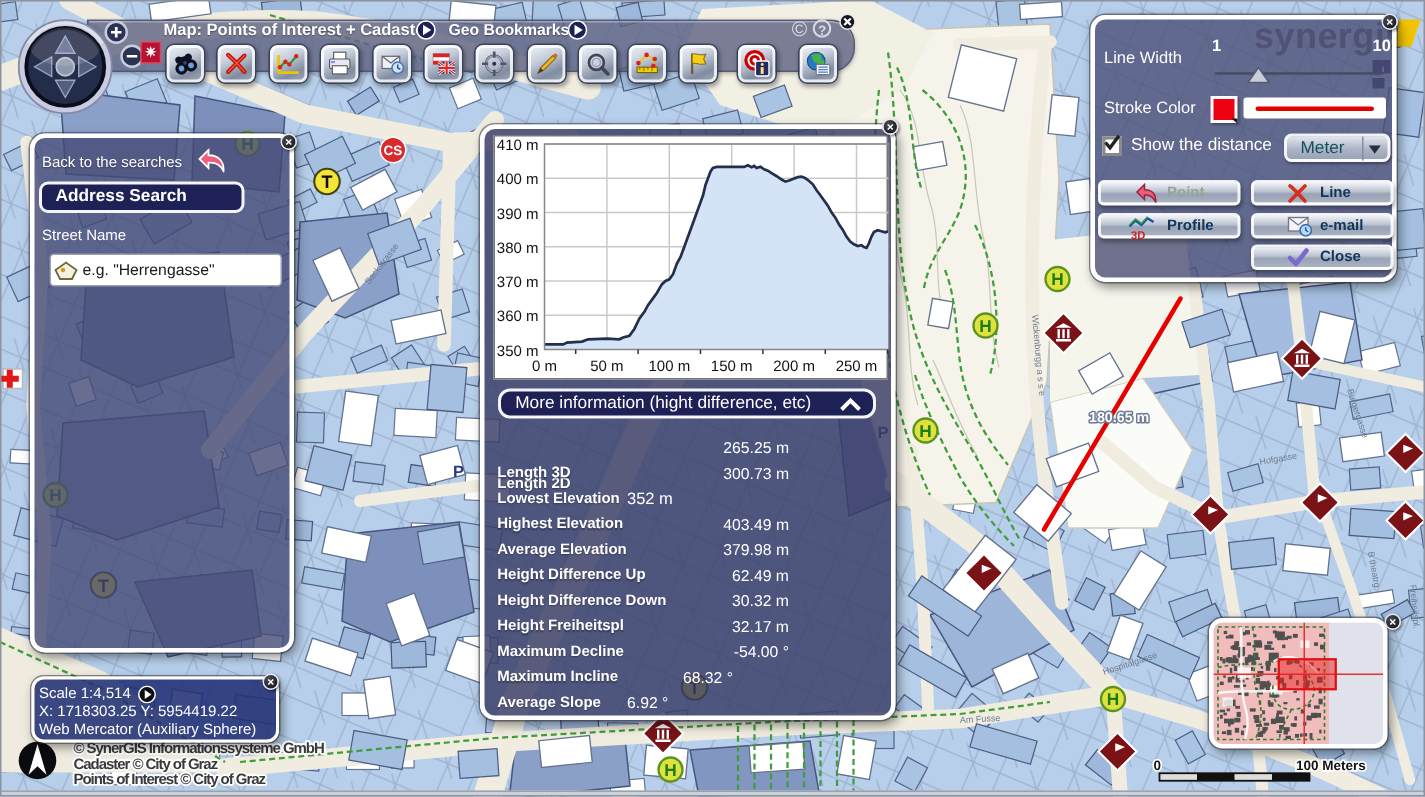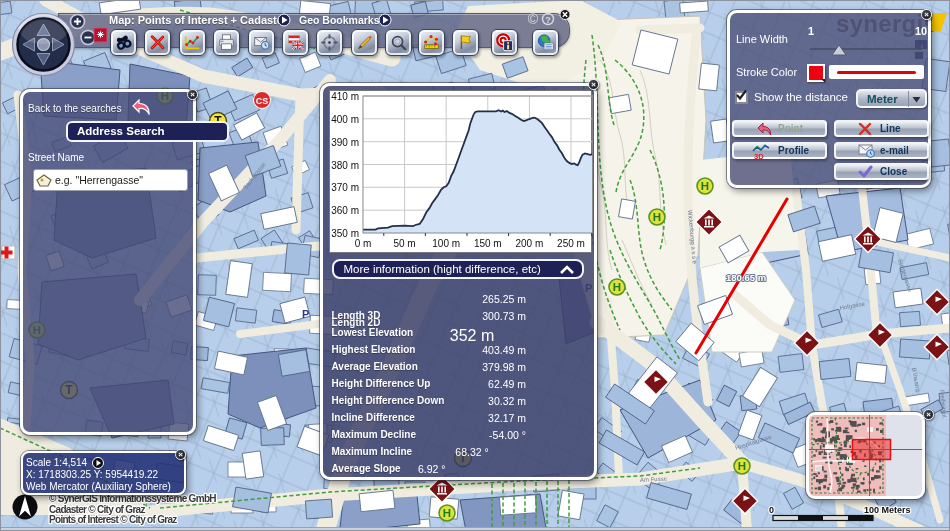--- a/index.html
+++ b/index.html
@@ -554,21 +554,21 @@
           <path d="M10.5,13 h7 M10.5,14.8 h7 M10.5,16.6 h7" stroke="#4a80c8" stroke-width="0.9"></path>
         </svg>
       </div>
 </div>
 
 <div class="panel" style="left:20px;top:89px;width:176px;height:346px;background:rgba(68,72,116,.8);">
  <div style="position:absolute;left:5px;top:11px;color:#fff;font-weight:normal;font-size:10px;text-shadow:0 1px 1px rgba(0,0,0,.4);">Back to the searches</div>
  <svg width="22" height="16" viewBox="0 0 22 16" style="position:absolute;left:107px;top:7px;">
   <path d="M9,1 L3,7 L9,13 L9,9.5 C14,9 17,11 19,15 C19.5,9 16,4.5 9,4.5 Z" fill="#ee5d7e" stroke="#fff" stroke-width="1.2"></path>
  </svg>
- <div class="navybar" style="left:3px;top:29px;width:163px;height:21px;font-weight:bold;font-size:11.5px;line-height:17px;padding-left:9px;margin-left:40px;">Address Search</div>
+ <div class="navybar" style="left:3px;top:29px;width:137px;height:21px;font-weight:bold;font-size:11.5px;line-height:17px;padding-left:9px;">Address Search</div>
  <div style="position:absolute;left:5px;top:60px;color:#fff;font-size:10px;">Street Name</div>
  <div style="position:absolute;left:10px;top:77px;width:155px;height:22px;background:#fff;border:1px solid #9aa0ae;border-radius:3px;color:#1a1a1a;font-size:10.5px;line-height:20px;padding-left:21px;">e.g. "Herrengasse"</div>
  <svg width="16" height="13" viewBox="0 0 16 13" style="position:absolute;left:13px;top:82px;">
   <path d="M1,6 L8,1 L15,6 L12,12 L4,12 Z" fill="#f5f0e0" stroke="#6b6b3a" stroke-width="1.2"></path>
   <circle cx="6" cy="6" r="1.5" fill="#caa21a"></circle>
  </svg>
 </div>
 <div class="xbtn" style="left:187px;top:89px;">×</div>
 
 <div class="panel" style="left:319.5px;top:83px;width:277px;height:397px;background:rgba(58,61,103,.83);">
@@ -619,30 +619,30 @@
   <svg width="14" height="10" viewBox="0 0 14 10" style="position:absolute;right:8px;top:4px;">
           <path d="M1,8 L7,2 L13,8" stroke="#fff" stroke-width="2.6" fill="none"></path>
         </svg>
  </div>
  <div id="inforows">
 <div style="position:absolute;left:9px;top:207px;color:#fff;font-size:10px;font-weight:bold;text-shadow:0 1px 1px rgba(0,0,0,.35);margin-top:24px;">Length 2D</div>
         <div style="position:absolute;left:95.5px;top:207px;width:108px;color:#fff;font-size:10.5px;text-align:right;">265.25 m</div>
 <div style="position:absolute;left:9px;top:224px;color:#fff;font-size:10px;font-weight:bold;text-shadow:0 1px 1px rgba(0,0,0,.35);">Length 3D</div>
         <div style="position:absolute;left:95.5px;top:224px;width:108px;color:#fff;font-size:10.5px;text-align:right;">300.73 m</div>
 <div style="position:absolute;left:9px;top:241px;color:#fff;font-size:10px;font-weight:bold;text-shadow:0 1px 1px rgba(0,0,0,.35);">Lowest Elevation</div>
-        <div style="position:absolute;left:95.5px;top:241px;width:108px;color:#fff;font-size:16px;text-align:center;">352 m</div>
+        <div style="position:absolute;left:95.5px;top:241px;width:108px;color:#fff;font-size:11px;text-align:left;">352 m</div>
 <div style="position:absolute;left:9px;top:258px;color:#fff;font-size:10px;font-weight:bold;text-shadow:0 1px 1px rgba(0,0,0,.35);">Highest Elevation</div>
         <div style="position:absolute;left:95.5px;top:258px;width:108px;color:#fff;font-size:10.5px;text-align:right;">403.49 m</div>
 <div style="position:absolute;left:9px;top:275px;color:#fff;font-size:10px;font-weight:bold;text-shadow:0 1px 1px rgba(0,0,0,.35);">Average Elevation</div>
         <div style="position:absolute;left:95.5px;top:275px;width:108px;color:#fff;font-size:10.5px;text-align:right;">379.98 m</div>
 <div style="position:absolute;left:9px;top:292px;color:#fff;font-size:10px;font-weight:bold;text-shadow:0 1px 1px rgba(0,0,0,.35);">Height Difference Up</div>
         <div style="position:absolute;left:95.5px;top:292px;width:108px;color:#fff;font-size:10.5px;text-align:right;">62.49 m</div>
 <div style="position:absolute;left:9px;top:309px;color:#fff;font-size:10px;font-weight:bold;text-shadow:0 1px 1px rgba(0,0,0,.35);">Height Difference Down</div>
         <div style="position:absolute;left:95.5px;top:309px;width:108px;color:#fff;font-size:10.5px;text-align:right;">30.32 m</div>
-<div style="position:absolute;left:9px;top:326px;color:#fff;font-size:10px;font-weight:bold;text-shadow:0 1px 1px rgba(0,0,0,.35);">Incline Difference</div>
+<div style="position:absolute;left:9px;top:326px;color:#fff;font-size:10px;font-weight:bold;text-shadow:0 1px 1px rgba(0,0,0,.35);">Height Freiheitspl</div>
         <div style="position:absolute;left:95.5px;top:326px;width:108px;color:#fff;font-size:10.5px;text-align:right;">32.17 m</div>
 <div style="position:absolute;left:9px;top:343px;color:#fff;font-size:10px;font-weight:bold;text-shadow:0 1px 1px rgba(0,0,0,.35);">Maximum Decline</div>
         <div style="position:absolute;left:95.5px;top:343px;width:108px;color:#fff;font-size:10.5px;text-align:right;">-54.00 °</div>
 <div style="position:absolute;left:9px;top:360px;color:#fff;font-size:10px;font-weight:bold;text-shadow:0 1px 1px rgba(0,0,0,.35);">Maximum Incline</div>
         <div style="position:absolute;left:95.5px;top:360px;width:108px;color:#fff;font-size:10.5px;text-align:center;">68.32 °</div>
 <div style="position:absolute;left:9px;top:377px;color:#fff;font-size:10px;font-weight:bold;text-shadow:0 1px 1px rgba(0,0,0,.35);">Average Slope</div>
         <div style="position:absolute;left:95.5px;top:377px;width:108px;color:#fff;font-size:10.5px;text-align:left;">6.92 °</div>
 </div>
 </div>
 <div class="xbtn" style="left:588px;top:79px;"> ×</div>
@@ -673,21 +673,21 @@
         <path d="M1,2 L5,2 L5,5.5 Z" fill="#1a1a1a"></path>
       </svg>
  <div style="position:absolute;left:99px;top:51.5px;width:95px;height:14px;background:#fff;border-radius:2px;"></div>
  <div style="position:absolute;left:107px;top:57.8px;width:79px;height:3.5px;background:#e60000;border-radius:2px;"></div>
  <div style="position:absolute;left:5px;top:78px;width:13px;height:13px;background:#fff;border:2px solid #8a8a8a;"></div>
  <svg width="13" height="12" viewBox="0 0 13 12" style="position:absolute;left:5px;top:76px;">
         <path d="M2,6 L5,9.5 L11,1.5" stroke="#222" stroke-width="2.2" fill="none"></path>
       </svg>
  <div style="position:absolute;left:24px;top:78px;color:#fff;font-size:11.5px;">Show the distance</div>
  <div style="position:absolute;left:126px;top:76px;width:71px;height:19px;background:linear-gradient(180deg,#e3e7ee,#adb5c6 55%,#9aa3b6);border:2px solid rgba(255,255,255,.85);border-radius:5px;box-shadow:1px 1px 2px rgba(0,0,0,.35);">
-  <span style="position:absolute;left:9px;top:2px;color:#13505e;font-weight:bold;font-size:11.5px;">Meter</span>
+  <span style="position:absolute;left:9px;top:2px;color:#13505e;font-weight:normal;font-size:11.5px;">Meter</span>
   <span style="position:absolute;right:16px;top:0;width:1px;height:16px;background:#848ca0;"></span>
   <svg width="9" height="7" viewBox="0 0 9 7" style="position:absolute;right:4px;top:5px;">
           <path d="M0.5,1 L8.5,1 L4.5,6.5 Z" fill="#2a2f3d"></path>
         </svg>
  </div>
  <div id="rbtns">
 <div class="rb" style="left:2px;top:107px;">
           <span style="position:absolute;left:22px;top:0px;"><svg width="17" height="14" viewBox="0 0 17 14">
               <path d="M7,1 L2,6 L7,11 L7,8 C11,7.6 13,9.5 14.5,13 C15,8 12.5,4.5 7,4.5 Z" fill="#e86080" stroke="#9c2040" stroke-width="1"></path>
             </svg></span>

